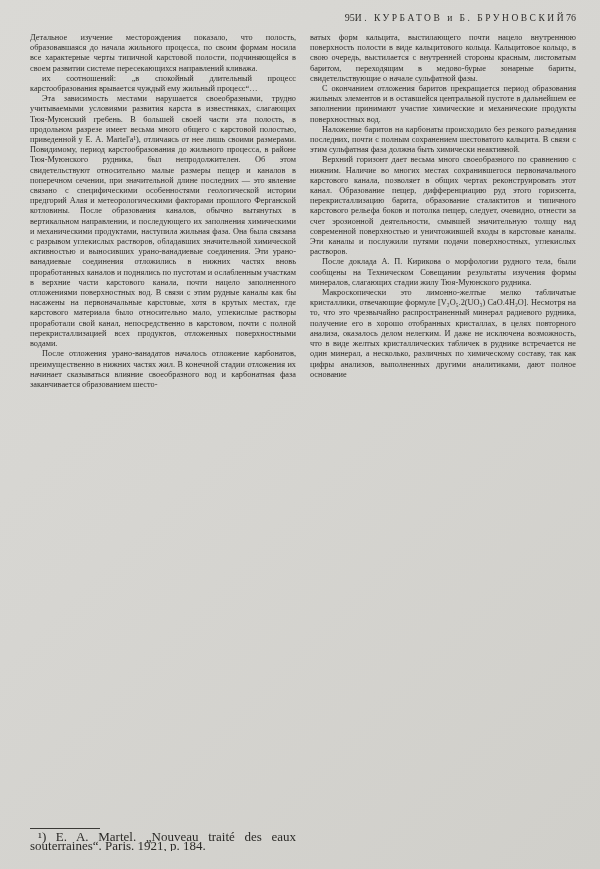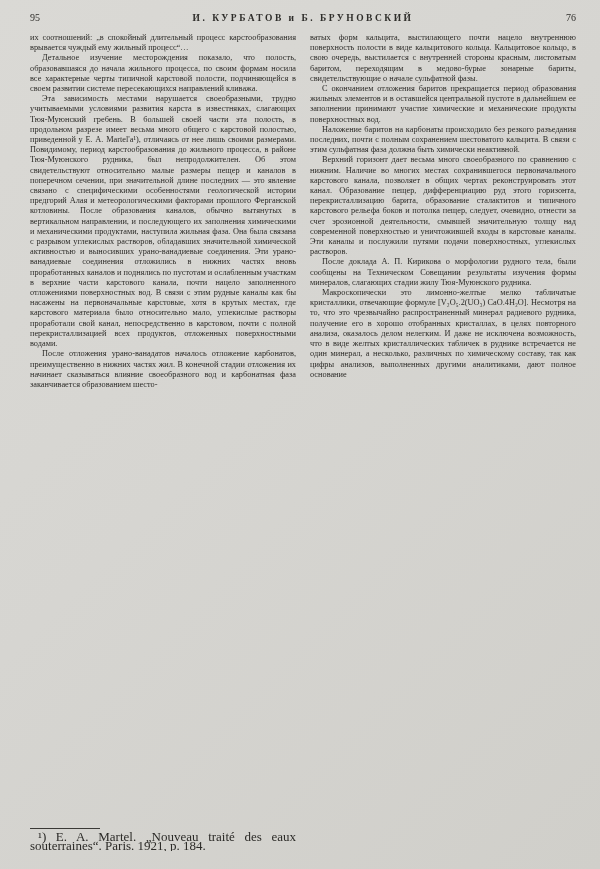--- a/index.html
+++ b/index.html
@@ -12,28 +12,28 @@
     position:relative;
     width:600px;height:869px;
     background:linear-gradient(135deg,#dad9d5 0%,#d6d5d1 45%,#d0cfca 100%);
     color:#262522;
     overflow:hidden;
     box-sizing:border-box;
   }
   .header{
     display:flex;
     align-items:baseline;
-    justify-content:space-between;
+    justify-content:flex-end;
     padding:12px 24px 0 30px;
     font-size:10px;
   }
   .running-title{
     letter-spacing:2.5px;
     font-size:9.5px;
-    font-weight:bold;
+    font-weight:normal;
     color:#2e2d2a;
   }
   .page-num{font-size:10px;color:#2e2d2a;}
   .columns{
     display:flex;
     gap:14px;
     padding:10px 24px 0 30px;
     height:828px;
     box-sizing:border-box;
   }
@@ -78,22 +78,22 @@
   <div class="header">
     <span class="page-num">95</span>
     <span class="running-title">И. КУРБАТОВ и Б. БРУНОВСКИЙ</span>
     <span class="page-num">76</span>
   </div>
 
   <div class="columns">
 
     <div class="col">
       <div class="para-list">
+          <p>Детальное изучение месторождения показало, что полость, образовавшаяся до начала жильного процесса, по своим формам носила все характерные черты типичной карстовой полости, подчиняющейся в своем развитии системе пересекающихся направлений кливажа.</p>
           <p>их соотношений: „в спокойный длительный процесс карстообразования врывается чуждый ему жильный процесс“…</p>
-          <p>Детальное изучение месторождения показало, что полость, образовавшаяся до начала жильного процесса, по своим формам носила все характерные черты типичной карстовой полости, подчиняющейся в своем развитии системе пересекающихся направлений кливажа.</p>
           <p>Эта зависимость местами нарушается своеобразными, трудно учитываемыми условиями развития карста в известняках, слагающих Тюя-Муюнский гребень. В большей своей части эта полость, в продольном разрезе имеет весьма много общего с карстовой полостью, приведенной у Е. А. Martel'а¹), отличаясь от нее лишь своими размерами. Повидимому, период карстообразования до жильного процесса, в районе Тюя-Муюнского рудника, был непродолжителен. Об этом свидетельствуют относительно малые размеры пещер и каналов в поперечном сечении, при значительной длине последних — это явление связано с специфическими особенностями геологической истории предгорий Алая и метеорологическими факторами прошлого Ферганской котловины. После образования каналов, обычно вытянутых в вертикальном направлении, и последующего их заполнения химическими и механическими продуктами, наступила жильная фаза. Она была связана с разрывом углекислых растворов, обладавших значительной химической активностью и выносивших урано-ванадиевые соединения. Эти урано-ванадиевые соединения отложились в нижних частях вновь проработанных каналов и поднялись по пустотам и ослабленным участкам в верхние части карстового канала, почти нацело заполненного отложениями поверхностных вод. В связи с этим рудные каналы как бы насажены на первоначальные карстовые, хотя в крутых местах, где карстового материала было относительно мало, углекислые растворы проработали свой канал, непосредственно в карстовом, почти с полной перекристаллизацией всех продуктов, отложенных поверхностными водами.</p>
           <p>После отложения урано-ванадатов началось отложение карбонатов, преимущественно в нижних частях жил. В конечной стадии отложения их начинает сказываться влияние своеобразного вод и карбонатная фаза заканчивается образованием шесто-</p>
         </div>
       <div class="footnote">
         <div class="footnote-rule"></div>
         <p>¹) E. A. Martel. „Nouveau traité des eaux souterraines“. Paris. 1921, p. 184.</p>
       </div>
     </div>
 
     <div class="col">

